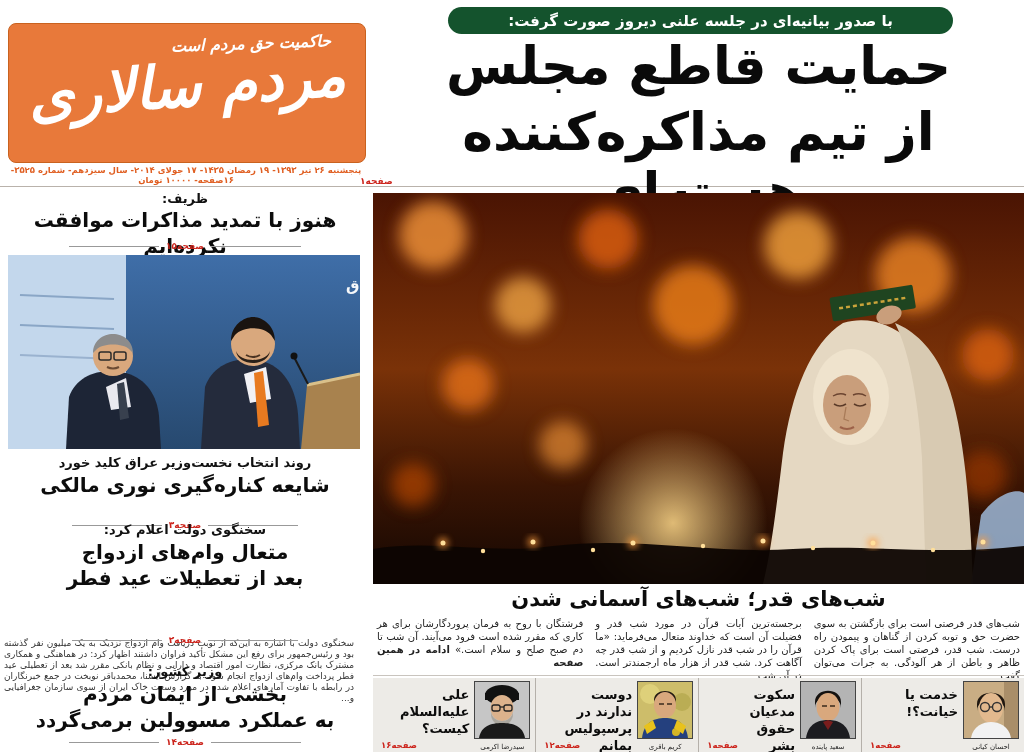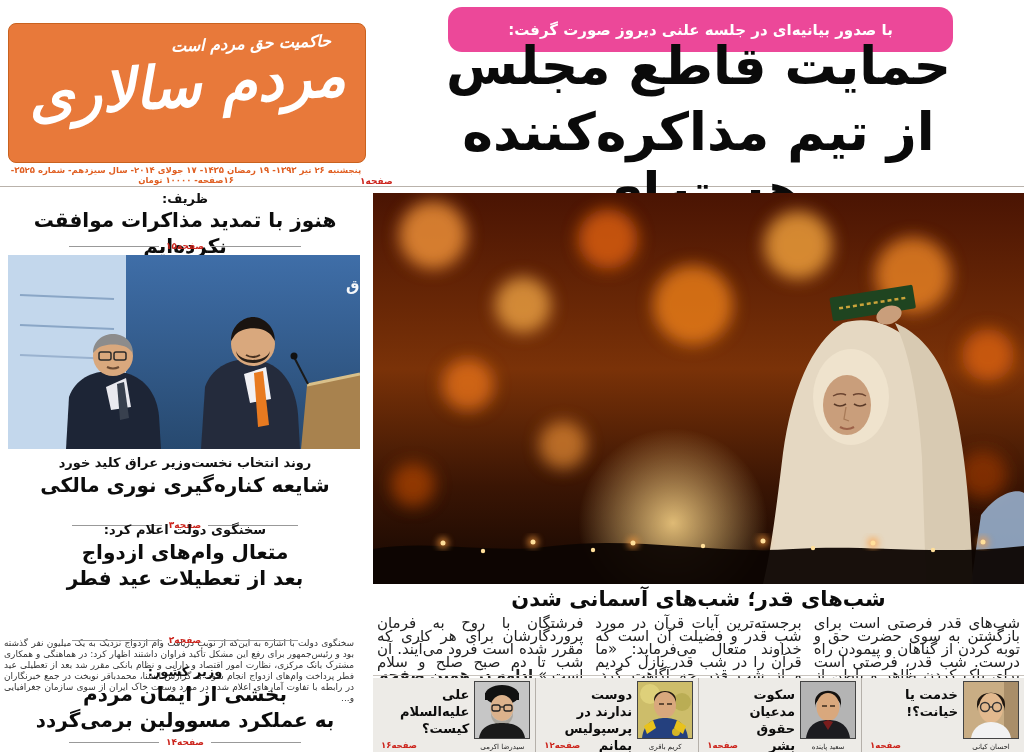--- a/index.html
+++ b/index.html
@@ -14,41 +14,41 @@
     border:1px solid #c9621f;border-radius:8px;overflow:hidden;}
   .masthead .slogan{position:absolute;top:10px;right:34px;color:#fff;
     font-size:16px;font-style:italic;font-weight:bold;transform:rotate(-2deg);}
   .masthead .title{position:absolute;top:28px;left:0;width:100%;text-align:center;
     color:#fff;font-size:58px;font-weight:bold;font-style:italic;
     transform:rotate(-4deg);letter-spacing:2px;line-height:1.2;}
   .dateline{left:8px;top:165px;width:356px;text-align:center;color:#e05f22;
     font-size:8.5px;font-weight:bold;}
   .header-rule{left:0;top:186px;width:1024px;height:0;border-top:1.5px solid #b9b2ab;}
   
-  .lead-kicker{left:448px;top:7px;width:505px;height:45px;background:#ec4899;
+  .lead-kicker{left:448px;top:7px;width:505px;height:27px;background:#14532d;
     border-radius:14px;color:#fff;font-size:15px;font-weight:bold;
     display:flex;align-items:center;justify-content:center;}
   .lead-h{left:373px;width:651px;text-align:center;font-weight:800;color:#0a0a0a;
     font-size:52px;line-height:60px;letter-spacing:-1px;}
   .lead-pref{left:356px;top:176px;background:#fff;padding:0 4px;color:#cc241c;
     font-size:9px;font-weight:bold;}
   
   .kicker{left:0;width:370px;text-align:center;font-size:13px;font-weight:bold;color:#111;}
   .lhead{left:0;width:370px;text-align:center;font-size:20px;font-weight:800;color:#0c0c0c;line-height:26px;}
   .pageref{left:35px;width:300px;height:12px;display:flex;align-items:center;justify-content:center;gap:7px;}
   .pageref .dash{flex:0 0 90px;border-top:1px solid #999;height:0;}
   .pageref .pr{color:#cc241c;font-size:9px;font-weight:bold;white-space:nowrap;}
   .lbody{left:4px;width:350px;font-size:9px;line-height:11px;text-align:justify;color:#333;margin-top:44px;}
   .photo-frame{overflow:hidden;}
   .photo-frame svg{display:block;}
   
   .feat-caption{left:373px;top:587px;width:651px;text-align:center;
     font-size:21px;font-weight:800;color:#0c0c0c;}
   .feat-cols{left:377px;top:617px;width:643px;height:56px;display:flex;gap:12px;direction:rtl;}
-  .feat-cols .col{flex:1;font-size:15px;line-height:13px;text-align:justify;color:#222;}
+  .feat-cols .col{flex:1;font-size:10px;line-height:13px;text-align:justify;color:#222;}
   .feat-cols .cont{font-weight:bold;}
   .strip-rule{left:373px;top:675px;width:651px;border-top:1px solid #c9c4be;height:0;}
   
   .bottom-strip{left:373px;top:678px;width:651px;height:74px;background:#edebe7;
     display:flex;direction:rtl;}
   .bbox{position:relative;flex:1;padding-left:21px;}
   .bbox + .bbox{border-left:none;border-right:1px solid #b5b0aa;}
   .bbox .pic{position:absolute;top:3px;right:5px;width:54px;height:56px;
     border:1px solid #444;background:#fff;overflow:hidden;}
   .bbox .btitle{margin:8px 66px 0 6px;text-align:right;font-size:13px;

